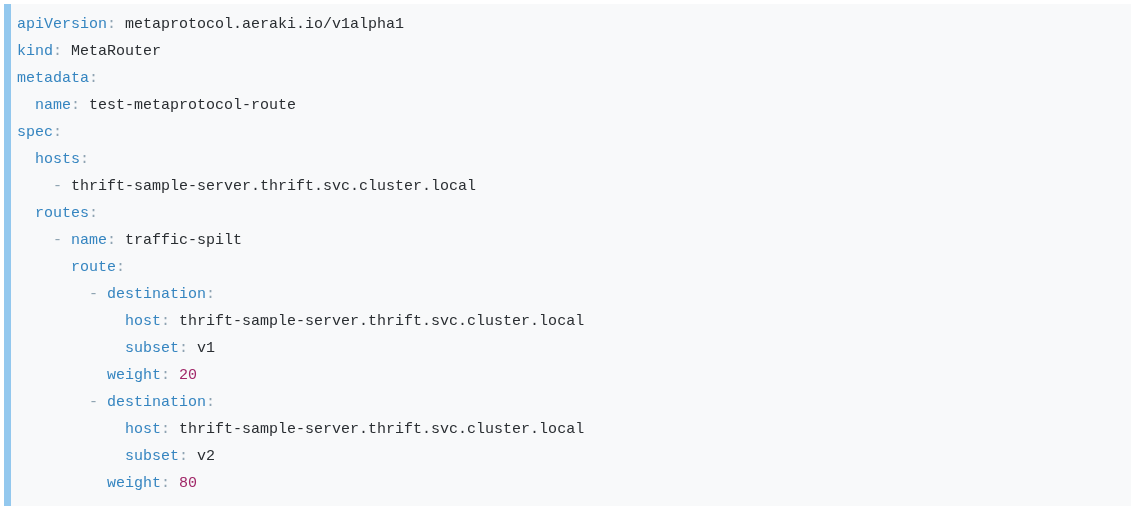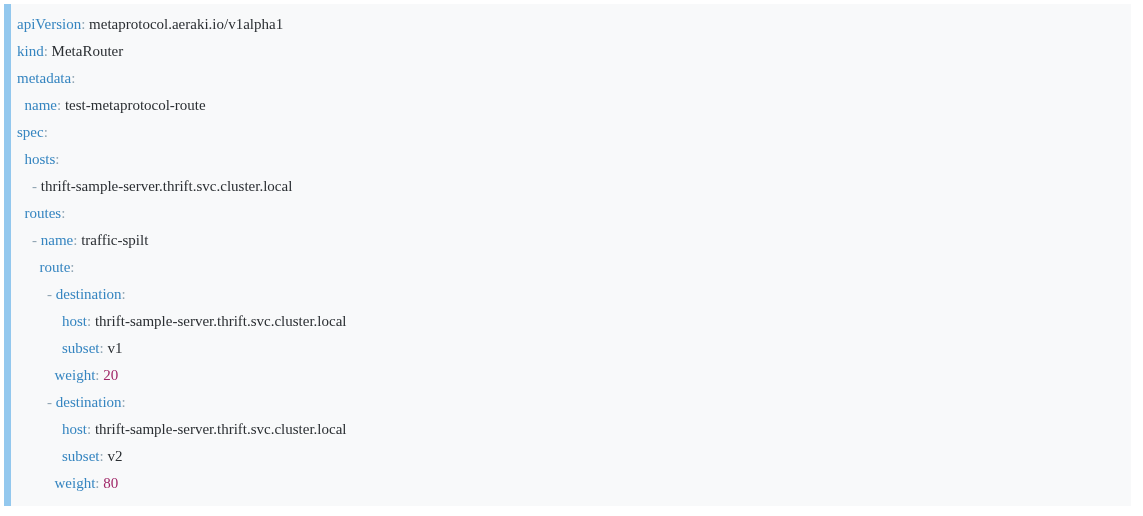--- a/index.html
+++ b/index.html
@@ -16,21 +16,21 @@
     top: 4px;
     width: 1127px;
     height: 502px;
     box-sizing: border-box;
     background: var(--block-bg, #f8f9fa);
     border-left: 7px solid var(--accent-bar, #93c8ee);
   }
   pre.yaml {
     margin: 0;
     padding: 7px 0 0 6px;
-    font-family: Liberation Serif, serif;
+    font-family: Liberation Mono, monospace;
     font-size: 15px;
     line-height: 27px;
     white-space: pre;
     tab-size: 2;
   }
   .code-line { height: 27px; }
   .tok-key    { color: var(--tok-key, #3585c0); }
   .tok-punct  { color: var(--tok-punct, #8fa4b2); }
   .tok-plain  { color: var(--tok-plain, #2a2e32); }
   .tok-number { color: var(--tok-number, #a02667); }

